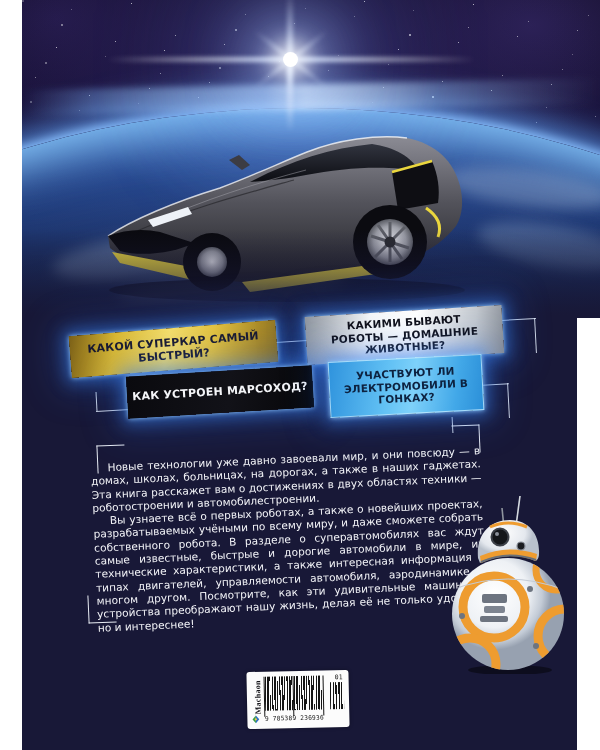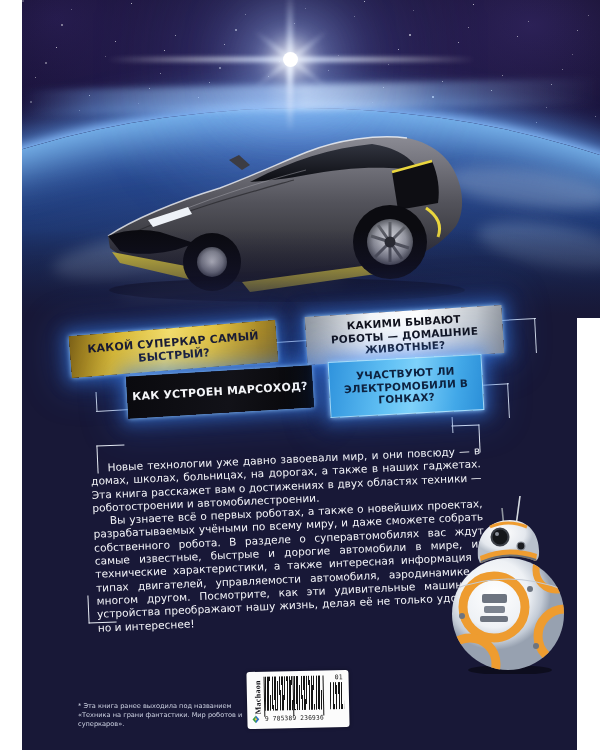--- a/index.html
+++ b/index.html
@@ -357,21 +357,20 @@
 
     <path d="M46,64 C44,40 58,26 78,26 C98,26 108,42 107,60 C107,64 105,67 103,67 C85,56 62,58 48,69 Z" fill="url(#headW)"></path>
     <path d="M48,62 Q76,50 105,60 L104,67 Q76,56 49,69 Z" fill="#ee9c30"></path>
     <path d="M58,33 Q76,25 95,33" fill="none" stroke="#ee9c30" stroke-width="3"></path>
     <path d="M49,68 Q76,56 104,66" fill="none" stroke="#6a7078" stroke-width="2"></path>
     <circle cx="68" cy="43" r="8.5" fill="#14161a" stroke="#3c4048" stroke-width="2"></circle>
     <circle cx="65" cy="40" r="2" fill="#8a8f99"></circle>
     <circle cx="89" cy="52" r="4" fill="#1a1c20" stroke="#8a8f99" stroke-width="1.2"></circle>
   </svg>
 
-  <div class="footnote">* Эта книга ранее выходила под названием «Техника на грани фантастики. Мир роботов и суперкаров».</div>
 
   <div class="bcode">
     <span class="bc-pub">Machaon</span>
     <svg class="bc-bfly" width="9" height="9" viewBox="0 0 8 8">
       <path d="M1,4 L4,0.5 L4,7.5 Z" fill="#3a9e4a"></path>
       <path d="M7,4 L4,0.5 L4,7.5 Z" fill="#2b6fc4"></path>
       <circle cx="4" cy="4" r="1" fill="#f2c94c"></circle>
     </svg>
     <div class="bc-bars"></div>
     <span class="bc-guard" style="left:17px;"></span>

